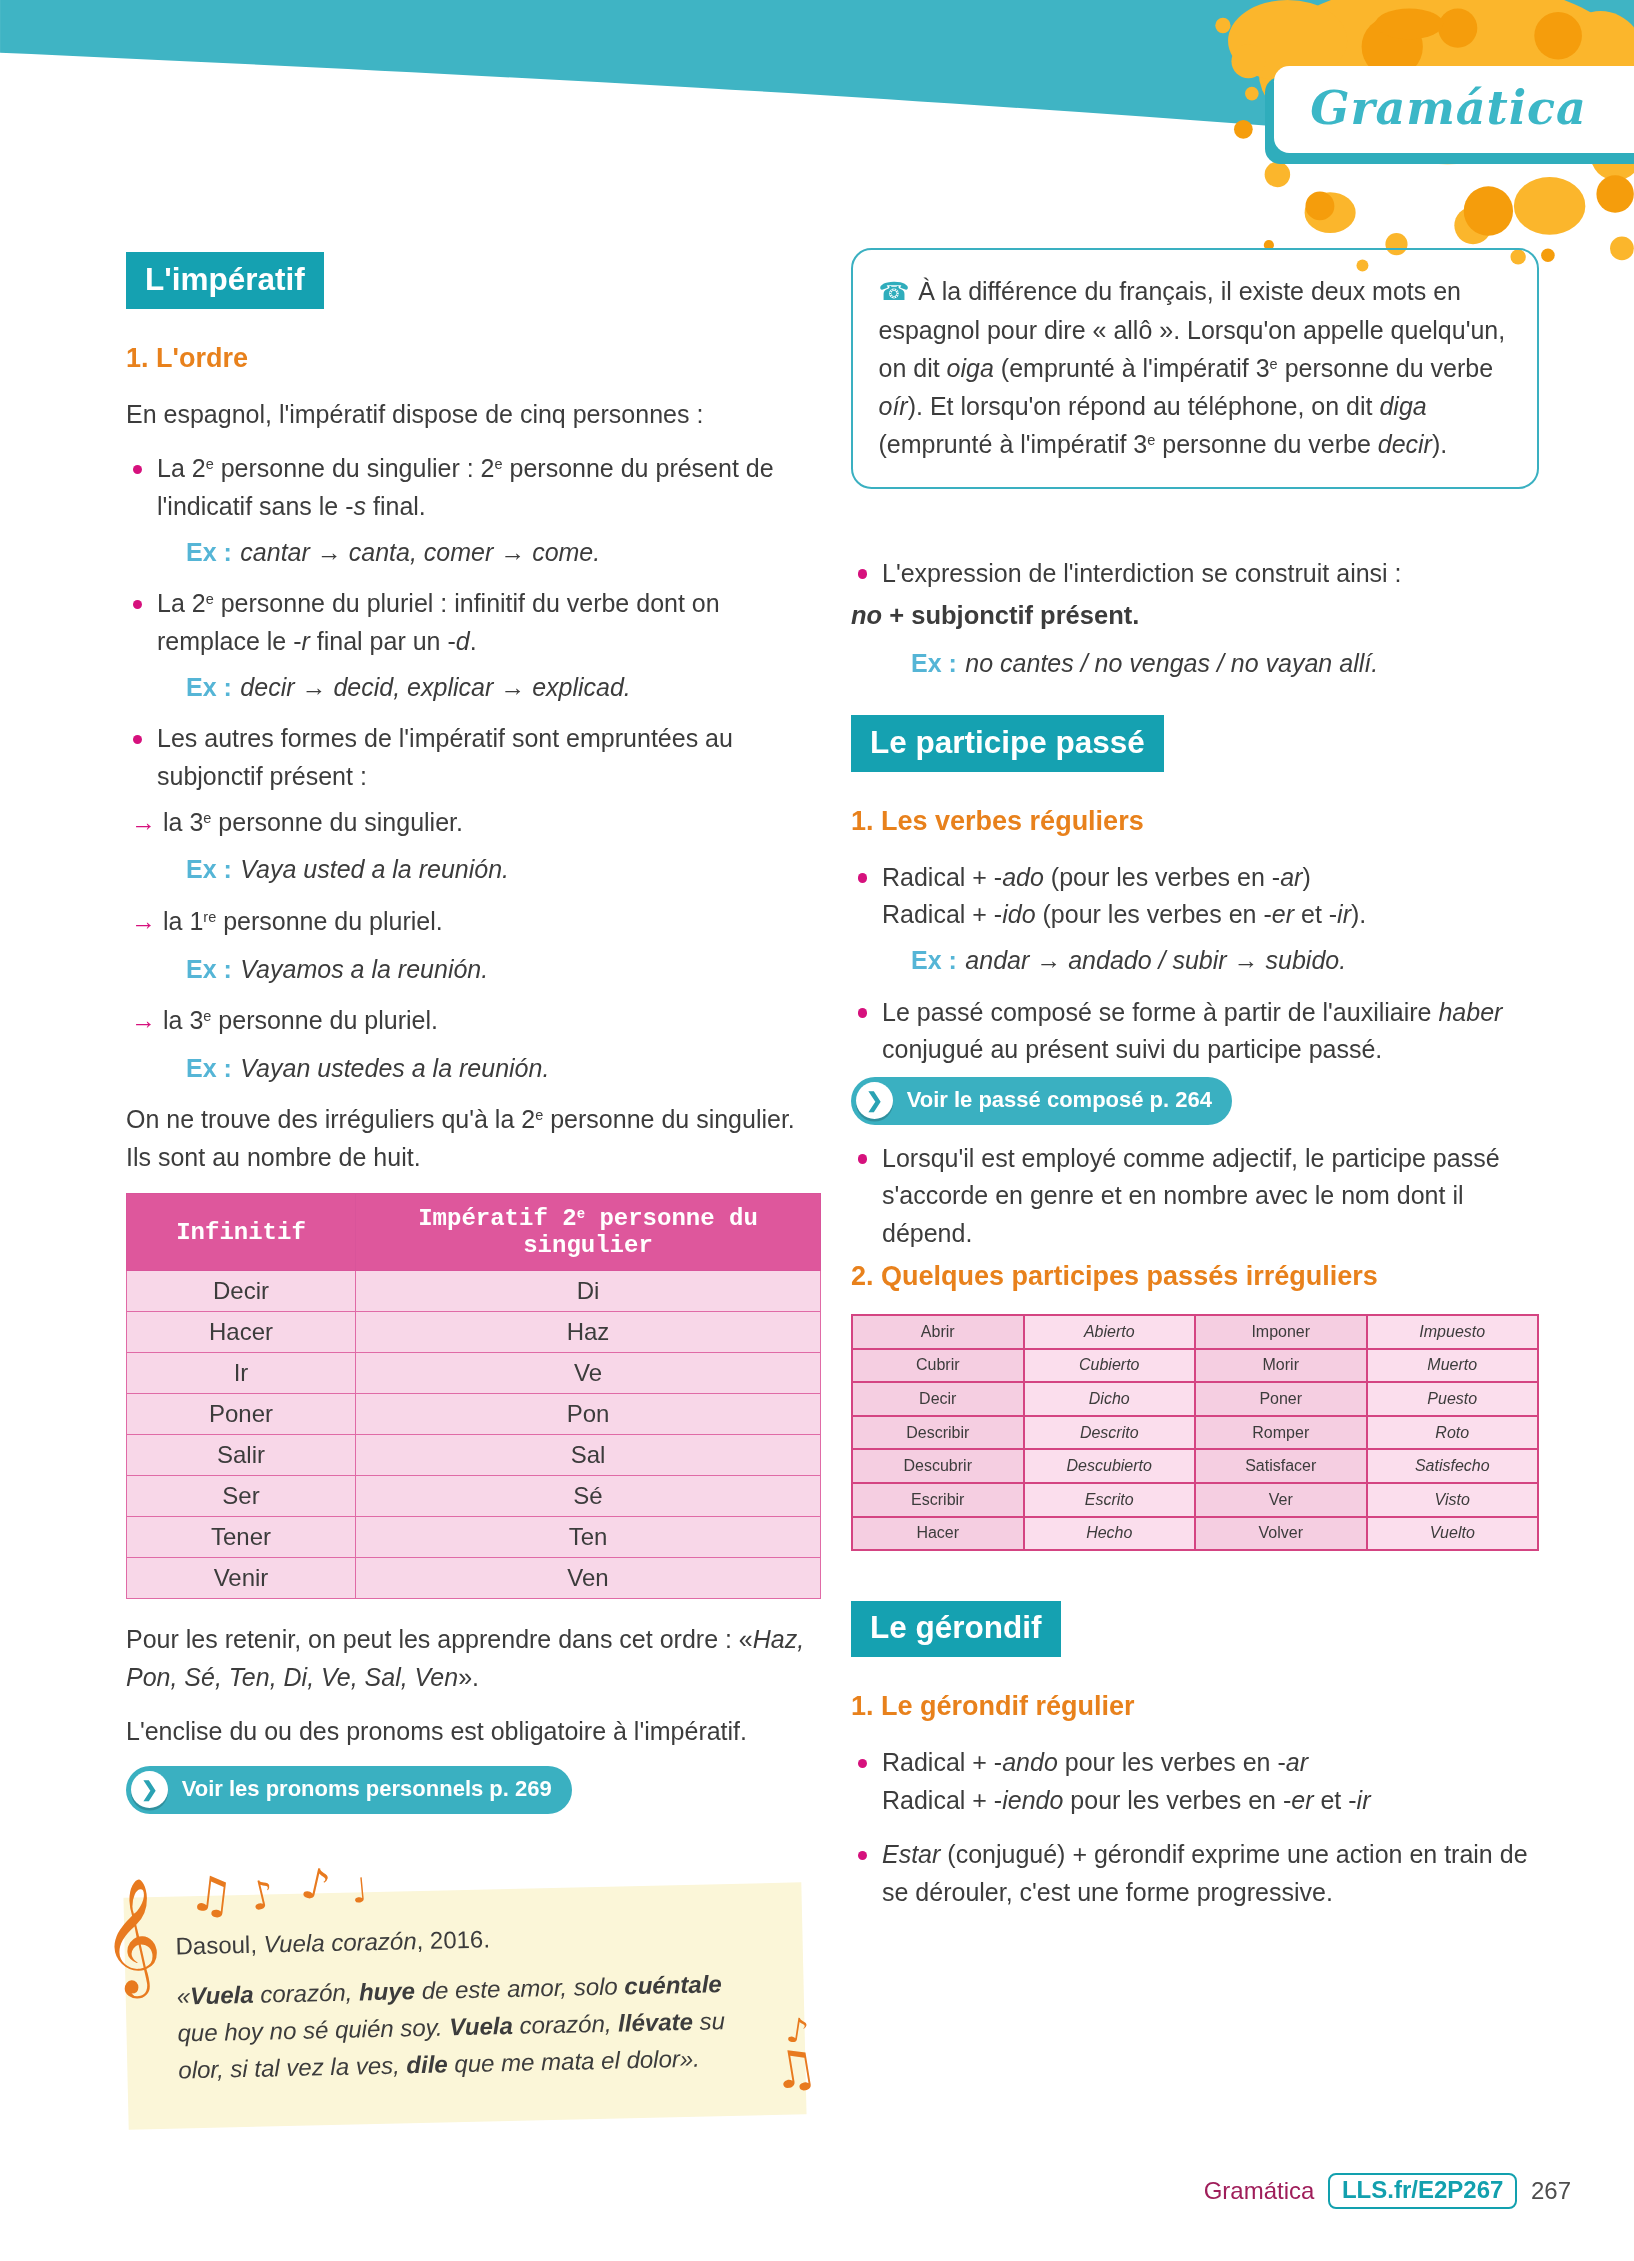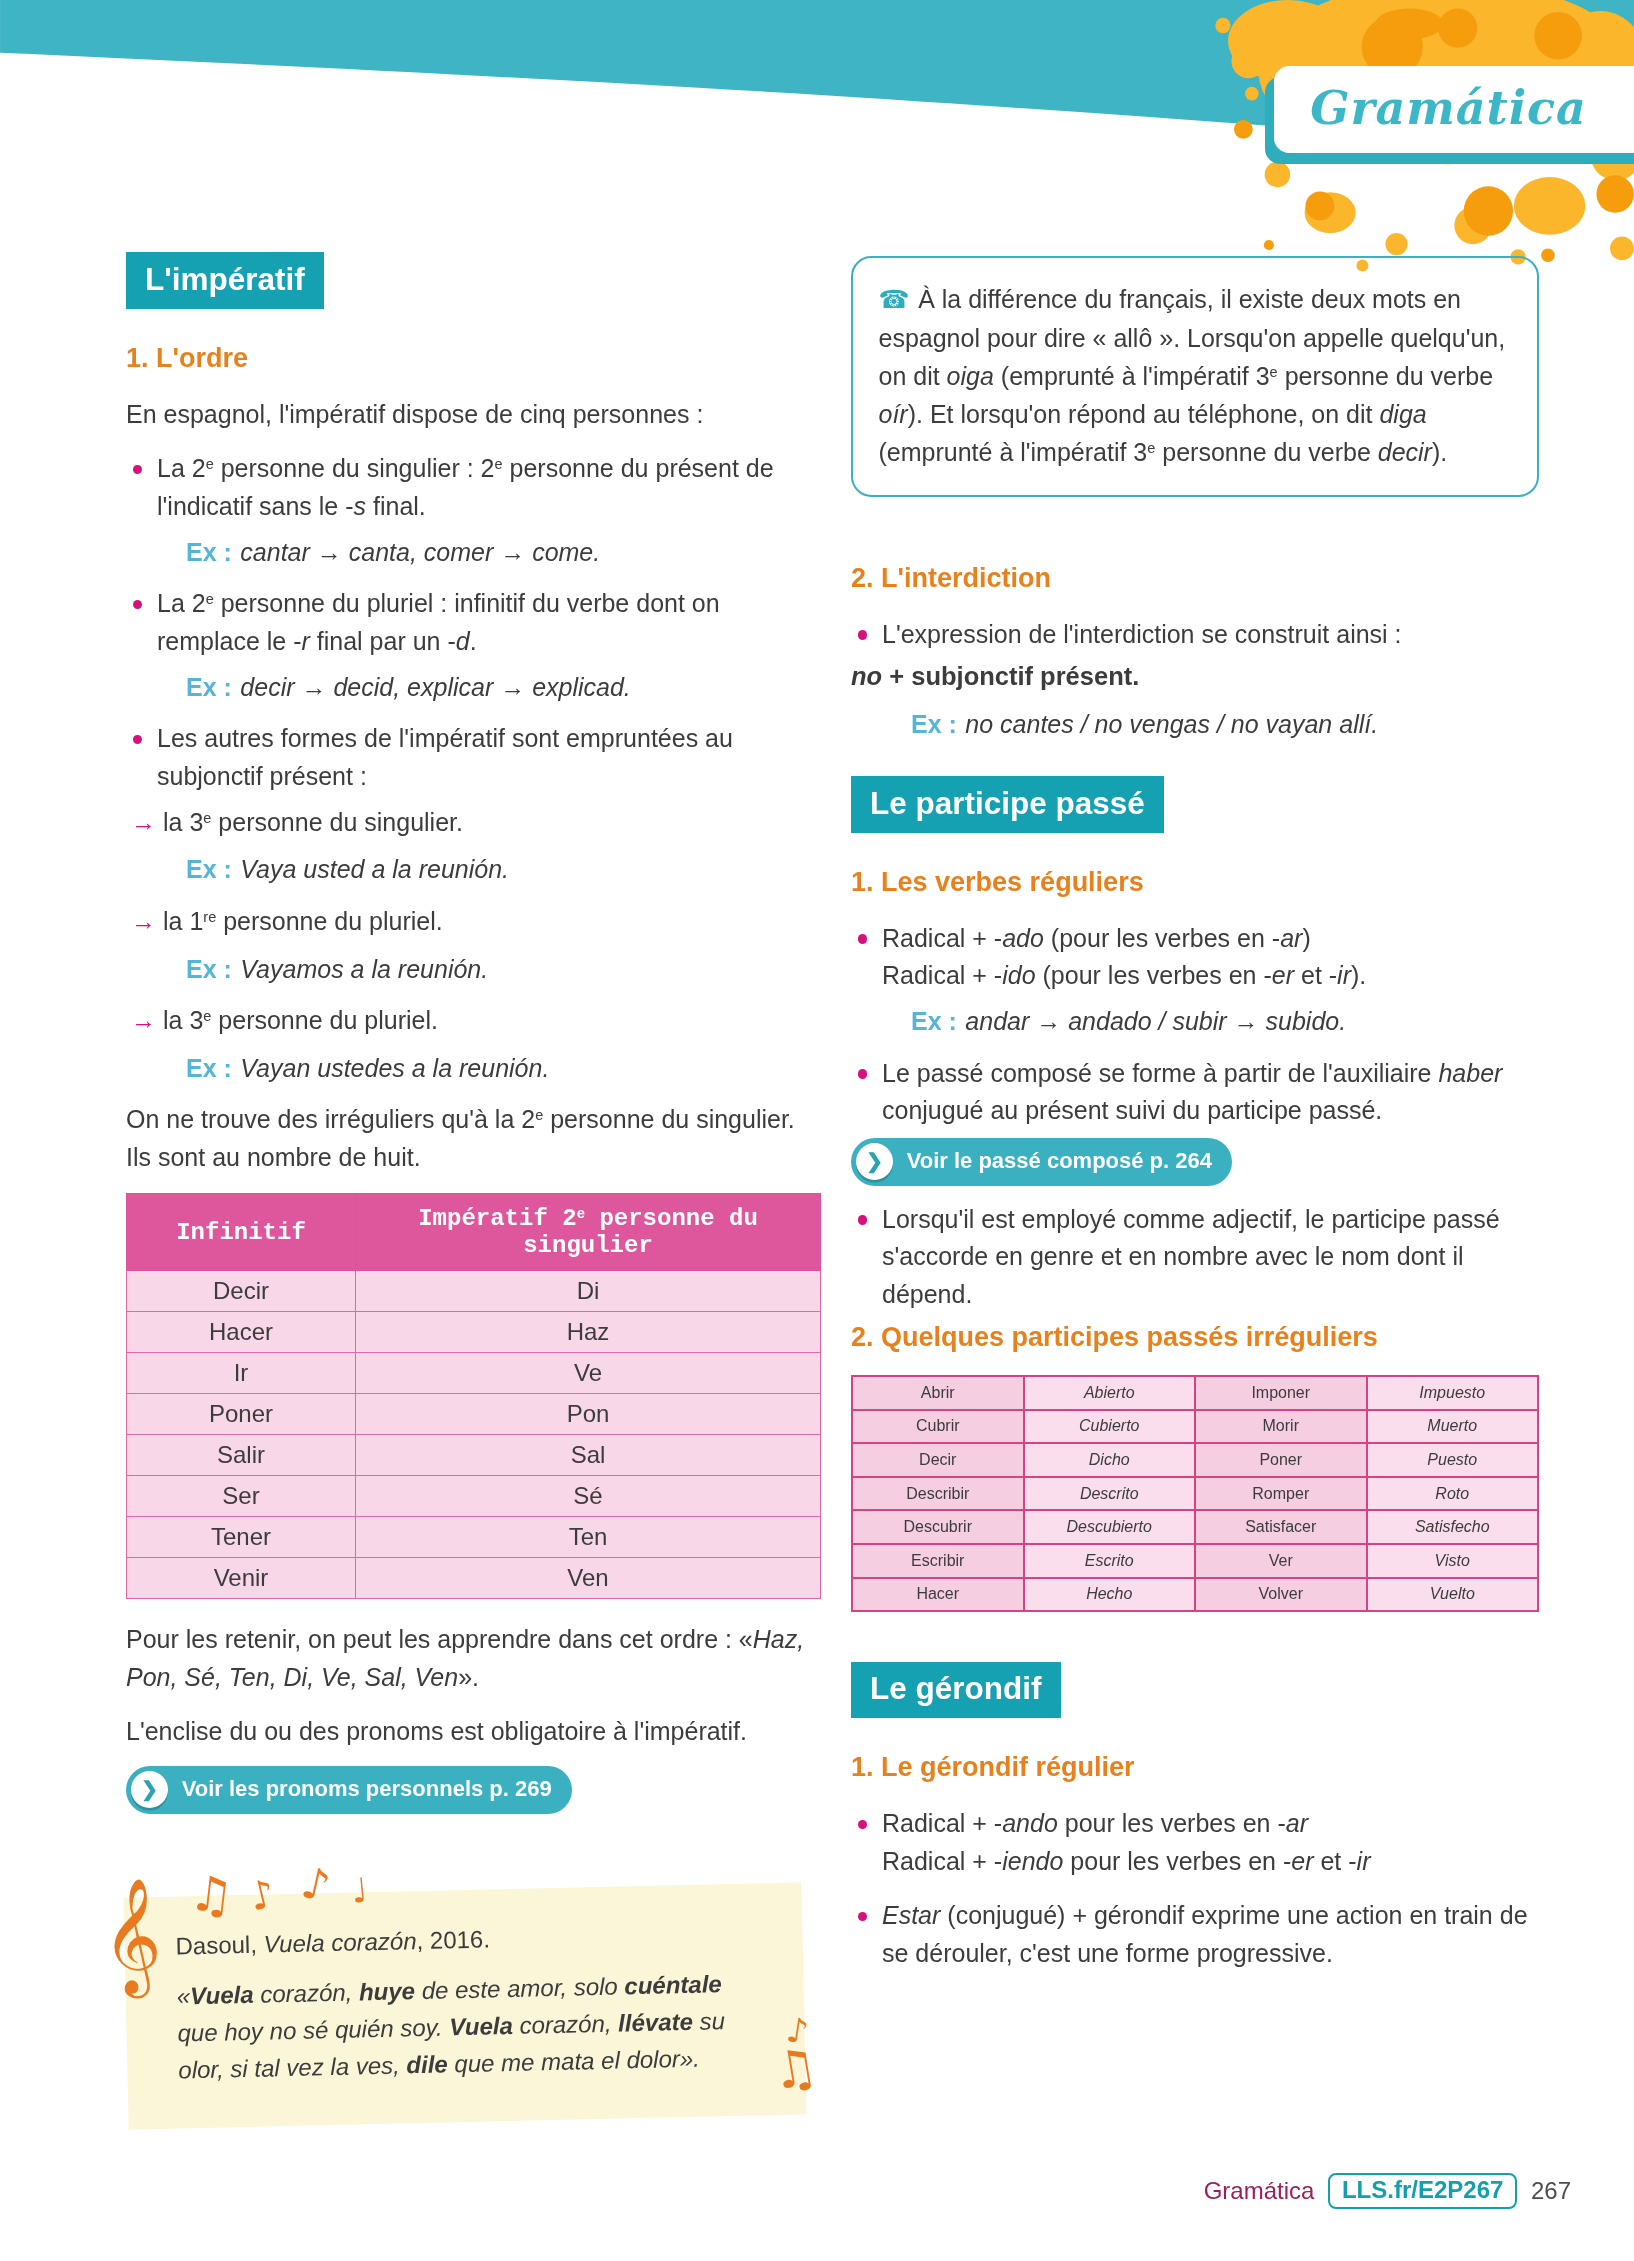--- a/index.html
+++ b/index.html
@@ -10,21 +10,21 @@
   
   .hdr-svg{position:absolute;left:0;top:0;}
   .brand-under{position:absolute;left:1265px;top:77px;width:409px;height:87px;border-radius:15.3px;background:#2fadbc;}
   .brand-box{position:absolute;left:1274px;top:66px;width:409px;height:87px;border-radius:15.3px;background:#ffffff;}
   .brand-box .brand{display:block;width:349px;text-align:center;line-height:85px;
         font-family:"DejaVu Serif",serif;font-style:italic;font-weight:bold;
         font-size:46px;color:#3cb7c7;letter-spacing:0.9px;}
 
   
   .col-left{position:absolute;left:126px;top:252px;width:695px;}
-  .col-right{position:absolute;left:851px;top:254px;width:688px;}
+  .col-right{position:absolute;left:851px;top:246px;width:688px;}
 
   .chip{display:inline-block;background:#15a1b1;color:#fff;font-weight:bold;font-size:31.5px;
         padding:8.5px 19px 11px;margin:0 0 29px;}
   .h-orange{color:#e8811c;font-weight:bold;font-size:27px;margin:5.1px 0 22px;}
   .txt{font-size:25px;line-height:1.5;margin:0 0 17px;}
   .bullet{position:relative;padding-left:31px;margin:0 0 8.5px;font-size:25px;line-height:1.5;}
   .bullet::before{content:"";position:absolute;left:6.8px;top:14.5px;width:9.4px;height:9.4px;border-radius:50%;background:#d6117d;}
   .arrow-item{position:relative;padding-left:37px;margin:3.4px 0 10.2px;font-size:25px;line-height:1.5;}
   .arrow-item .arr{position:absolute;left:5.1px;top:0;color:#d6117d;}
   .ex{margin:3.4px 0 15.3px 60px;font-size:25px;line-height:1.45;}
@@ -233,21 +233,20 @@
     </div>
 
   </div>
 
   <div class="col-right">
 
     <div class="note-box">
       <span class="phone">☎</span><span>À la différence du français, il existe deux mots en espagnol pour dire « allô ». Lorsqu'on appelle quelqu'un, on dit <i>oiga</i> (emprunté à l'impératif 3<sup>e</sup> personne du verbe <i>oír</i>). Et lorsqu'on répond au téléphone, on dit <i>diga</i> (emprunté à l'impératif 3<sup>e</sup> personne du verbe <i>decir</i>).</span>
     </div>
 
-    <div class="h-orange">2. L'interdiction</div>
 
     <div class="bullet">
       <div>L'expression de l'interdiction se construit ainsi :</div>
     </div>
 
     <div class="formula"><b><i>no</i> + subjonctif présent.</b></div>
 
     <div class="ex" style="margin-bottom:34px">
       <span class="ex-label">Ex :</span><span><i>no cantes / no vengas / no vayan allí.</i></span>
     </div>

